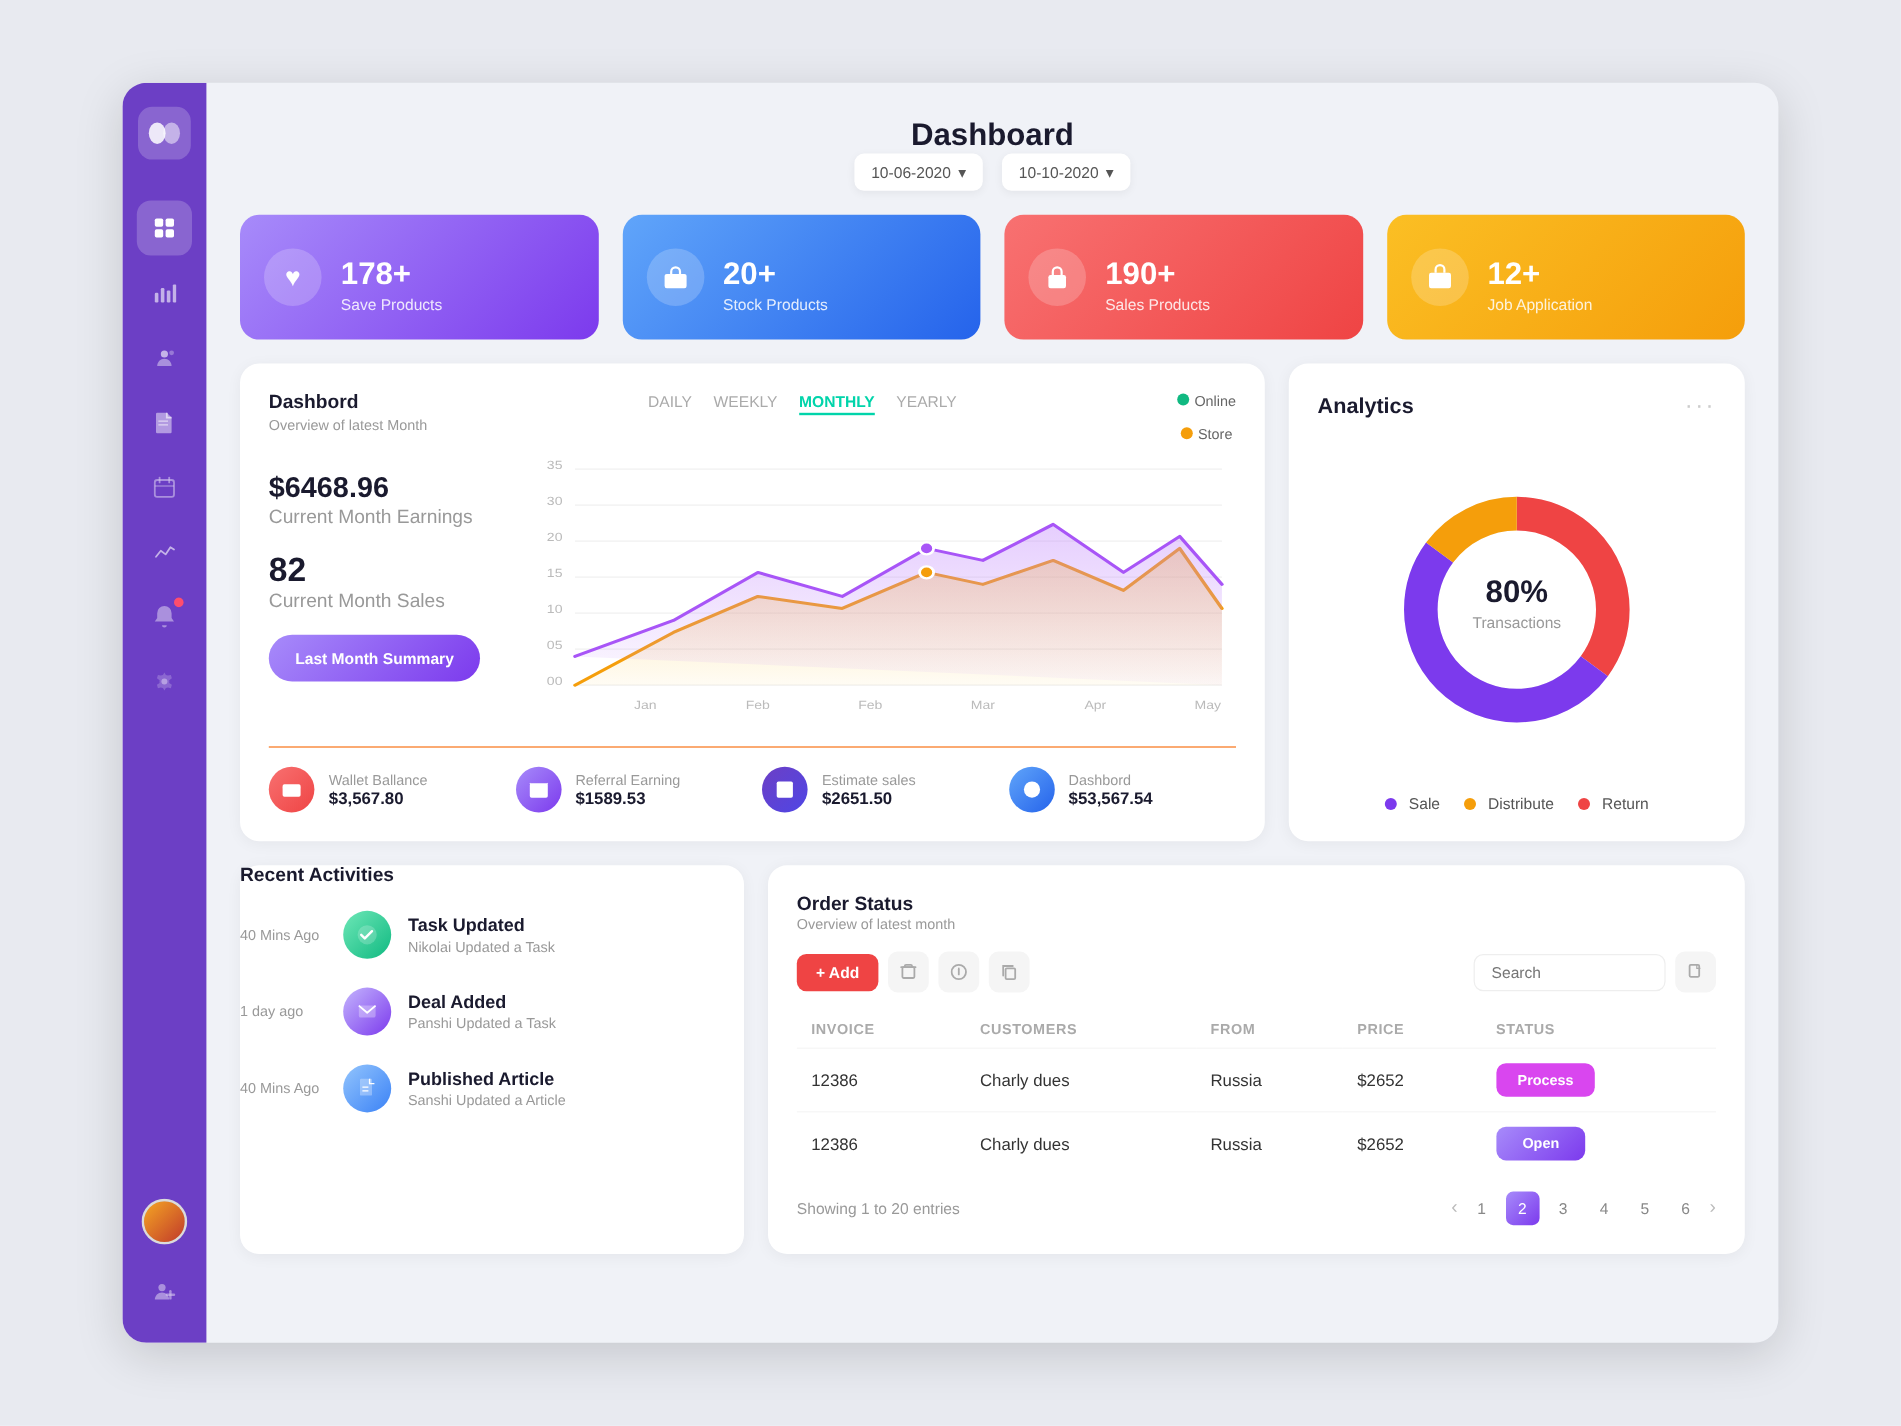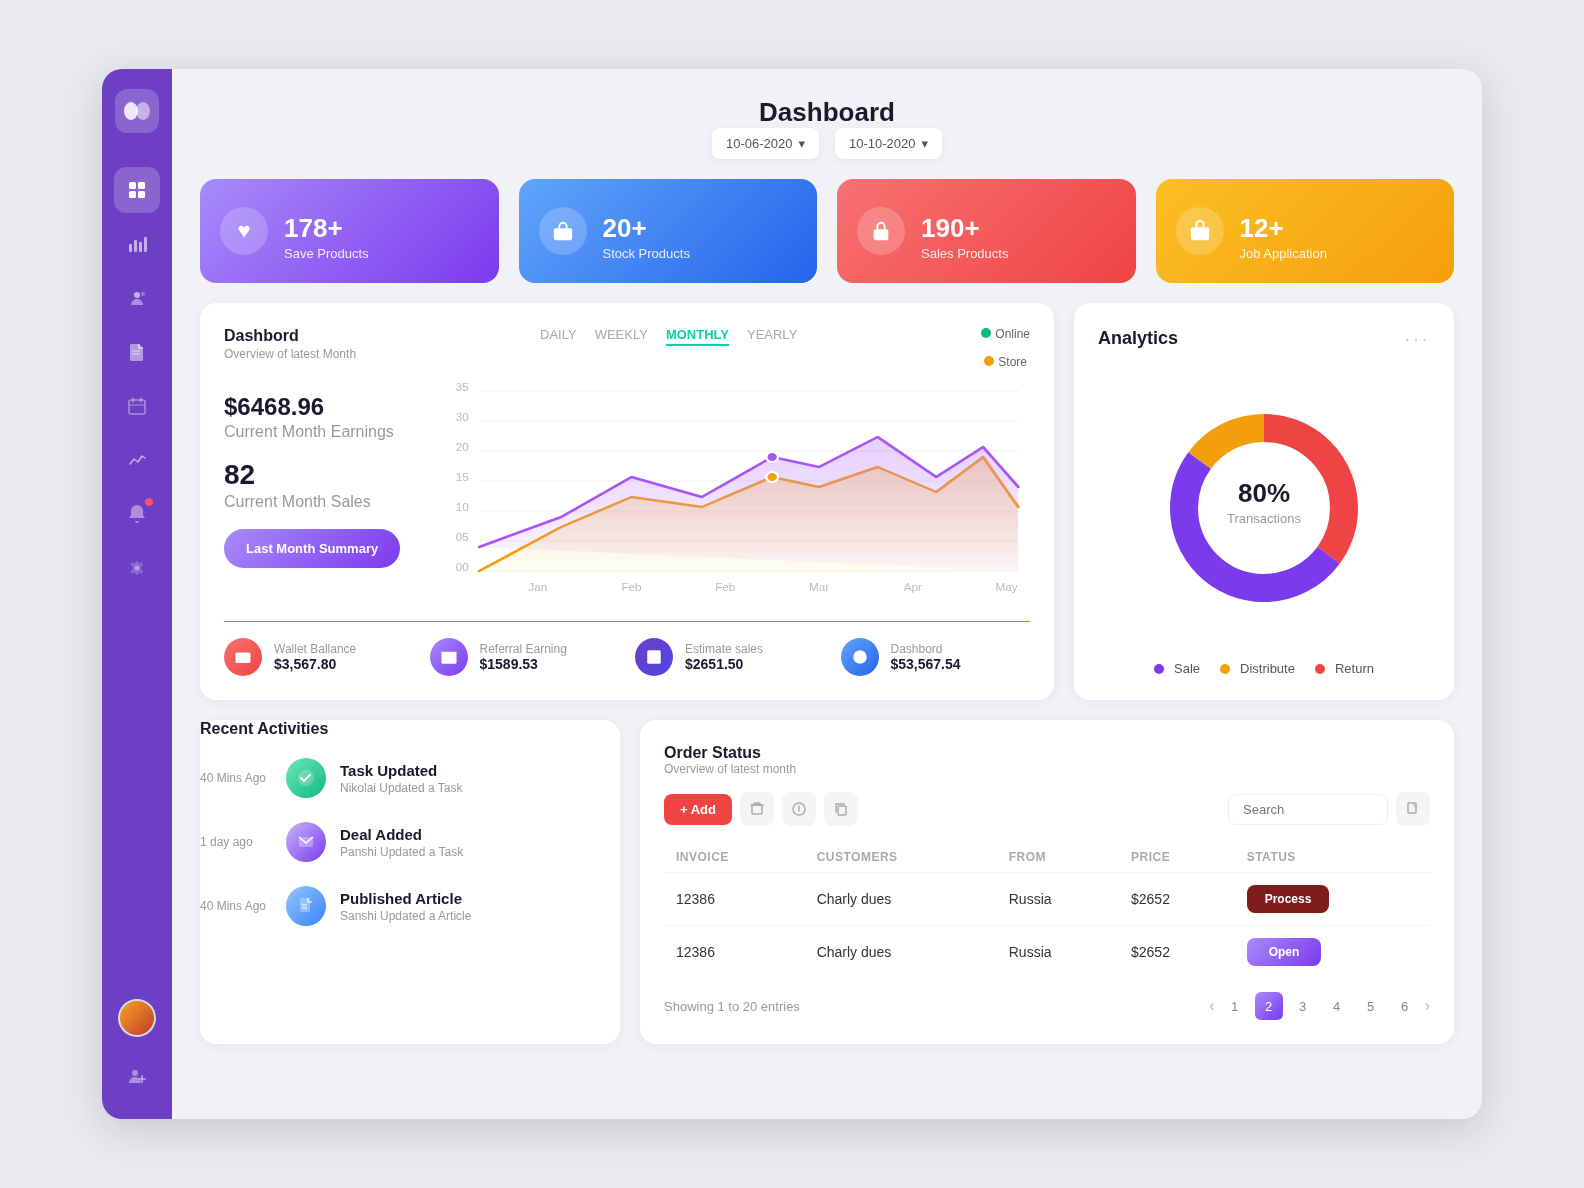--- a/index.html
+++ b/index.html
@@ -416,21 +416,21 @@
       text-transform: uppercase;
       letter-spacing: 0.5px;
     }
     .order-table td {
       font-size: 14px;
       color: #333;
       padding: 12px 12px;
       border-top: 1px solid #f5f5f5;
     }
     .btn-process {
-      background: #7f1d1d;
+      background: #d946ef;
       color: white;
       border: none;
       border-radius: 8px;
       padding: 7px 18px;
       font-size: 12px;
       font-weight: 600;
       cursor: pointer;
     }
     .btn-open {
       background: linear-gradient(135deg, #a78bfa, #7c3aed);

